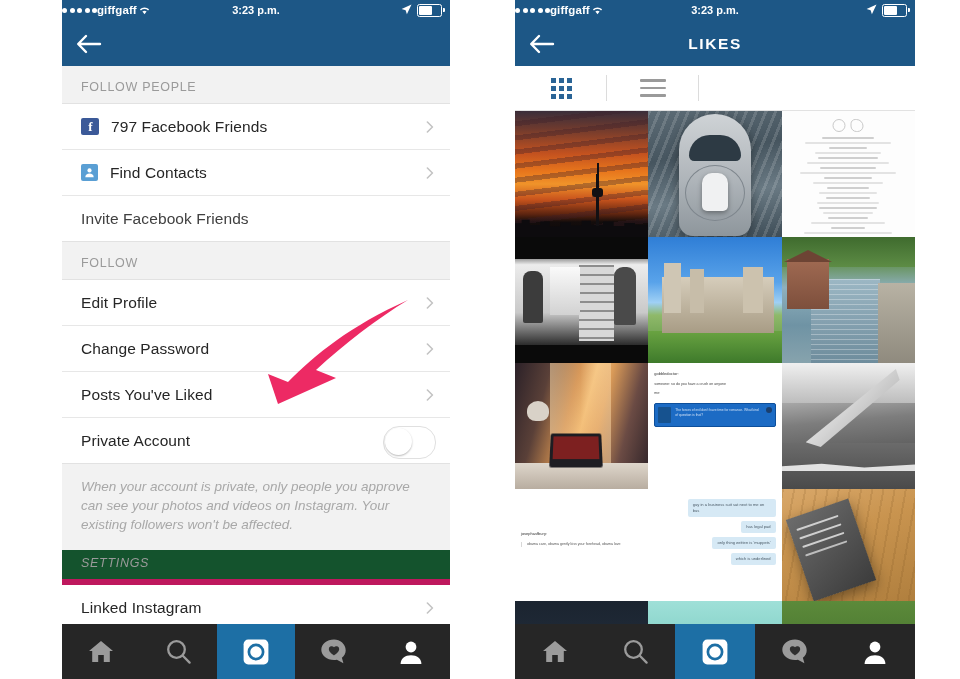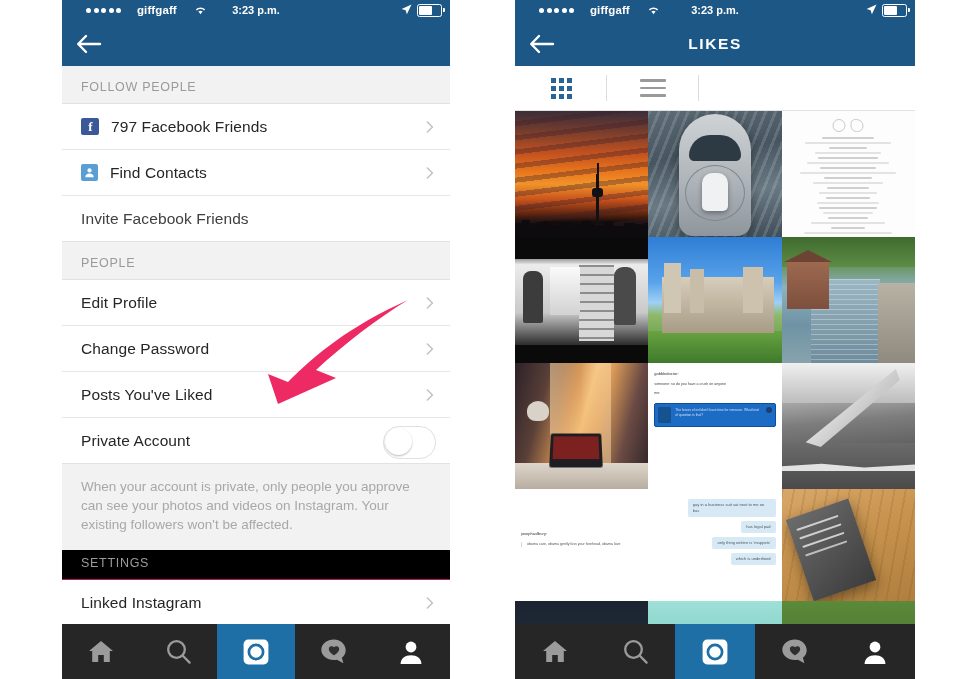--- a/index.html
+++ b/index.html
@@ -13,21 +13,21 @@
   
   .phone{position:absolute;top:0;height:679px;overflow:hidden;background:#fff;}
   #phone-left{left:62px;width:388px;}
   #phone-right{left:515px;width:400px;}
 
   
   .statusbar{
     position:relative;height:22px;background:#1d5786;color:#fff;
     font-size:11.5px;font-weight:bold;
   }
-  .sb-left{position:absolute;left:24px;top:4px;display:flex;align-items:center;gap:16px;}
+  .sb-left{position:absolute;left:0;top:4px;display:flex;align-items:center;gap:0;}
   .dots{display:flex;gap:2.5px;align-items:center;}
   .dots i{width:5px;height:5px;border-radius:50%;background:#fff;display:block;}
   .carrier{letter-spacing:.1px;font-size:11.5px;}
   .wifi{position:relative;width:13px;height:10px;margin-left:1px;}
   .wifi svg{position:absolute;top:0;left:0;}
   .sb-center{position:absolute;left:0;right:0;top:4px;text-align:center;font-size:11px;}
   .sb-right{position:absolute;right:8px;top:4px;display:flex;align-items:center;gap:5px;}
   .loc{display:block;}
   .batt{width:23px;height:11px;border:1.3px solid #fff;border-radius:2.5px;position:relative;}
   .batt::after{content:"";position:absolute;right:-3.5px;top:3px;width:2px;height:4px;background:#fff;border-radius:0 1px 1px 0;}
@@ -61,24 +61,24 @@
   .chev svg{display:block;}
   .toggle{
     position:absolute;right:14px;top:50%;margin-top:-15px;
     width:51px;height:31px;border-radius:16px;background:#fff;border:1.3px solid #e0e0e0;cursor:pointer;
   }
   .toggle i{position:absolute;left:1px;top:1px;width:27px;height:27px;border-radius:50%;background:#fff;box-shadow:0 1px 2px rgba(0,0,0,.28);display:block;}
   .note{
     background:#f2f2f2;color:#a8a8a8;font-size:13.5px;line-height:19px;
     padding:13px 22px 16px 19px;border-top:1px solid #e2e2e2;
   }
-  .note-wrap{background:#f2f2f2;}
+  .note-wrap{background:#f2f2f2;font-style:italic;}
   .settings-head{
-    background:#000000;color:#9a9a9a;font-size:12.5px;letter-spacing:.7px;
-    padding:6px 0 9px 19px;border-bottom:1px solid #be185d;
+    background:#14532d;color:#9a9a9a;font-size:12.5px;letter-spacing:.7px;
+    padding:6px 0 9px 19px;border-bottom:6px solid #be185d;
   }
 
   
   .segbar{height:44px;background:#fff;border-bottom:1px solid #e2e2e2;position:relative;display:flex;align-items:center;}
   .segbar .seg{width:92px;height:44px;display:flex;align-items:center;justify-content:center;cursor:pointer;position:relative;}
   .segbar .seg.divider::after{content:"";position:absolute;right:0;top:9px;bottom:9px;width:1px;background:#dcdcdc;}
   .gridicon{display:grid;grid-template-columns:repeat(3,5px);grid-gap:3px;}
   .gridicon i{width:5px;height:5px;background:#2a6496;display:block;}
   .listicon{width:26px;display:flex;flex-direction:column;gap:5px;}
   .listicon i{height:2.4px;background:#9a9a9a;display:block;border-radius:1px;}
@@ -260,21 +260,21 @@
           <svg width="8" height="12" viewBox="0 0 8 12">
               <path d="M1.4 1 6.4 6l-5 5" stroke="#c3c3c3" stroke-width="1.6" fill="none" stroke-linecap="round" stroke-linejoin="round"></path>
             </svg>
         </span>
       </div>
 
       <div class="row">
         <span class="label link">Invite Facebook Friends</span>
       </div>
 
-      <div class="section-head" style="border-top:1px solid #e2e2e2;">PEOPLE</div>
+      <div class="section-head" style="border-top:1px solid #e2e2e2;">FOLLOW</div>
 
       <div class="row">
         <span class="label">Edit Profile</span>
         <span class="chev">
           <svg width="8" height="12" viewBox="0 0 8 12">
               <path d="M1.4 1 6.4 6l-5 5" stroke="#c3c3c3" stroke-width="1.6" fill="none" stroke-linecap="round" stroke-linejoin="round"></path>
             </svg>
         </span>
       </div>
 

